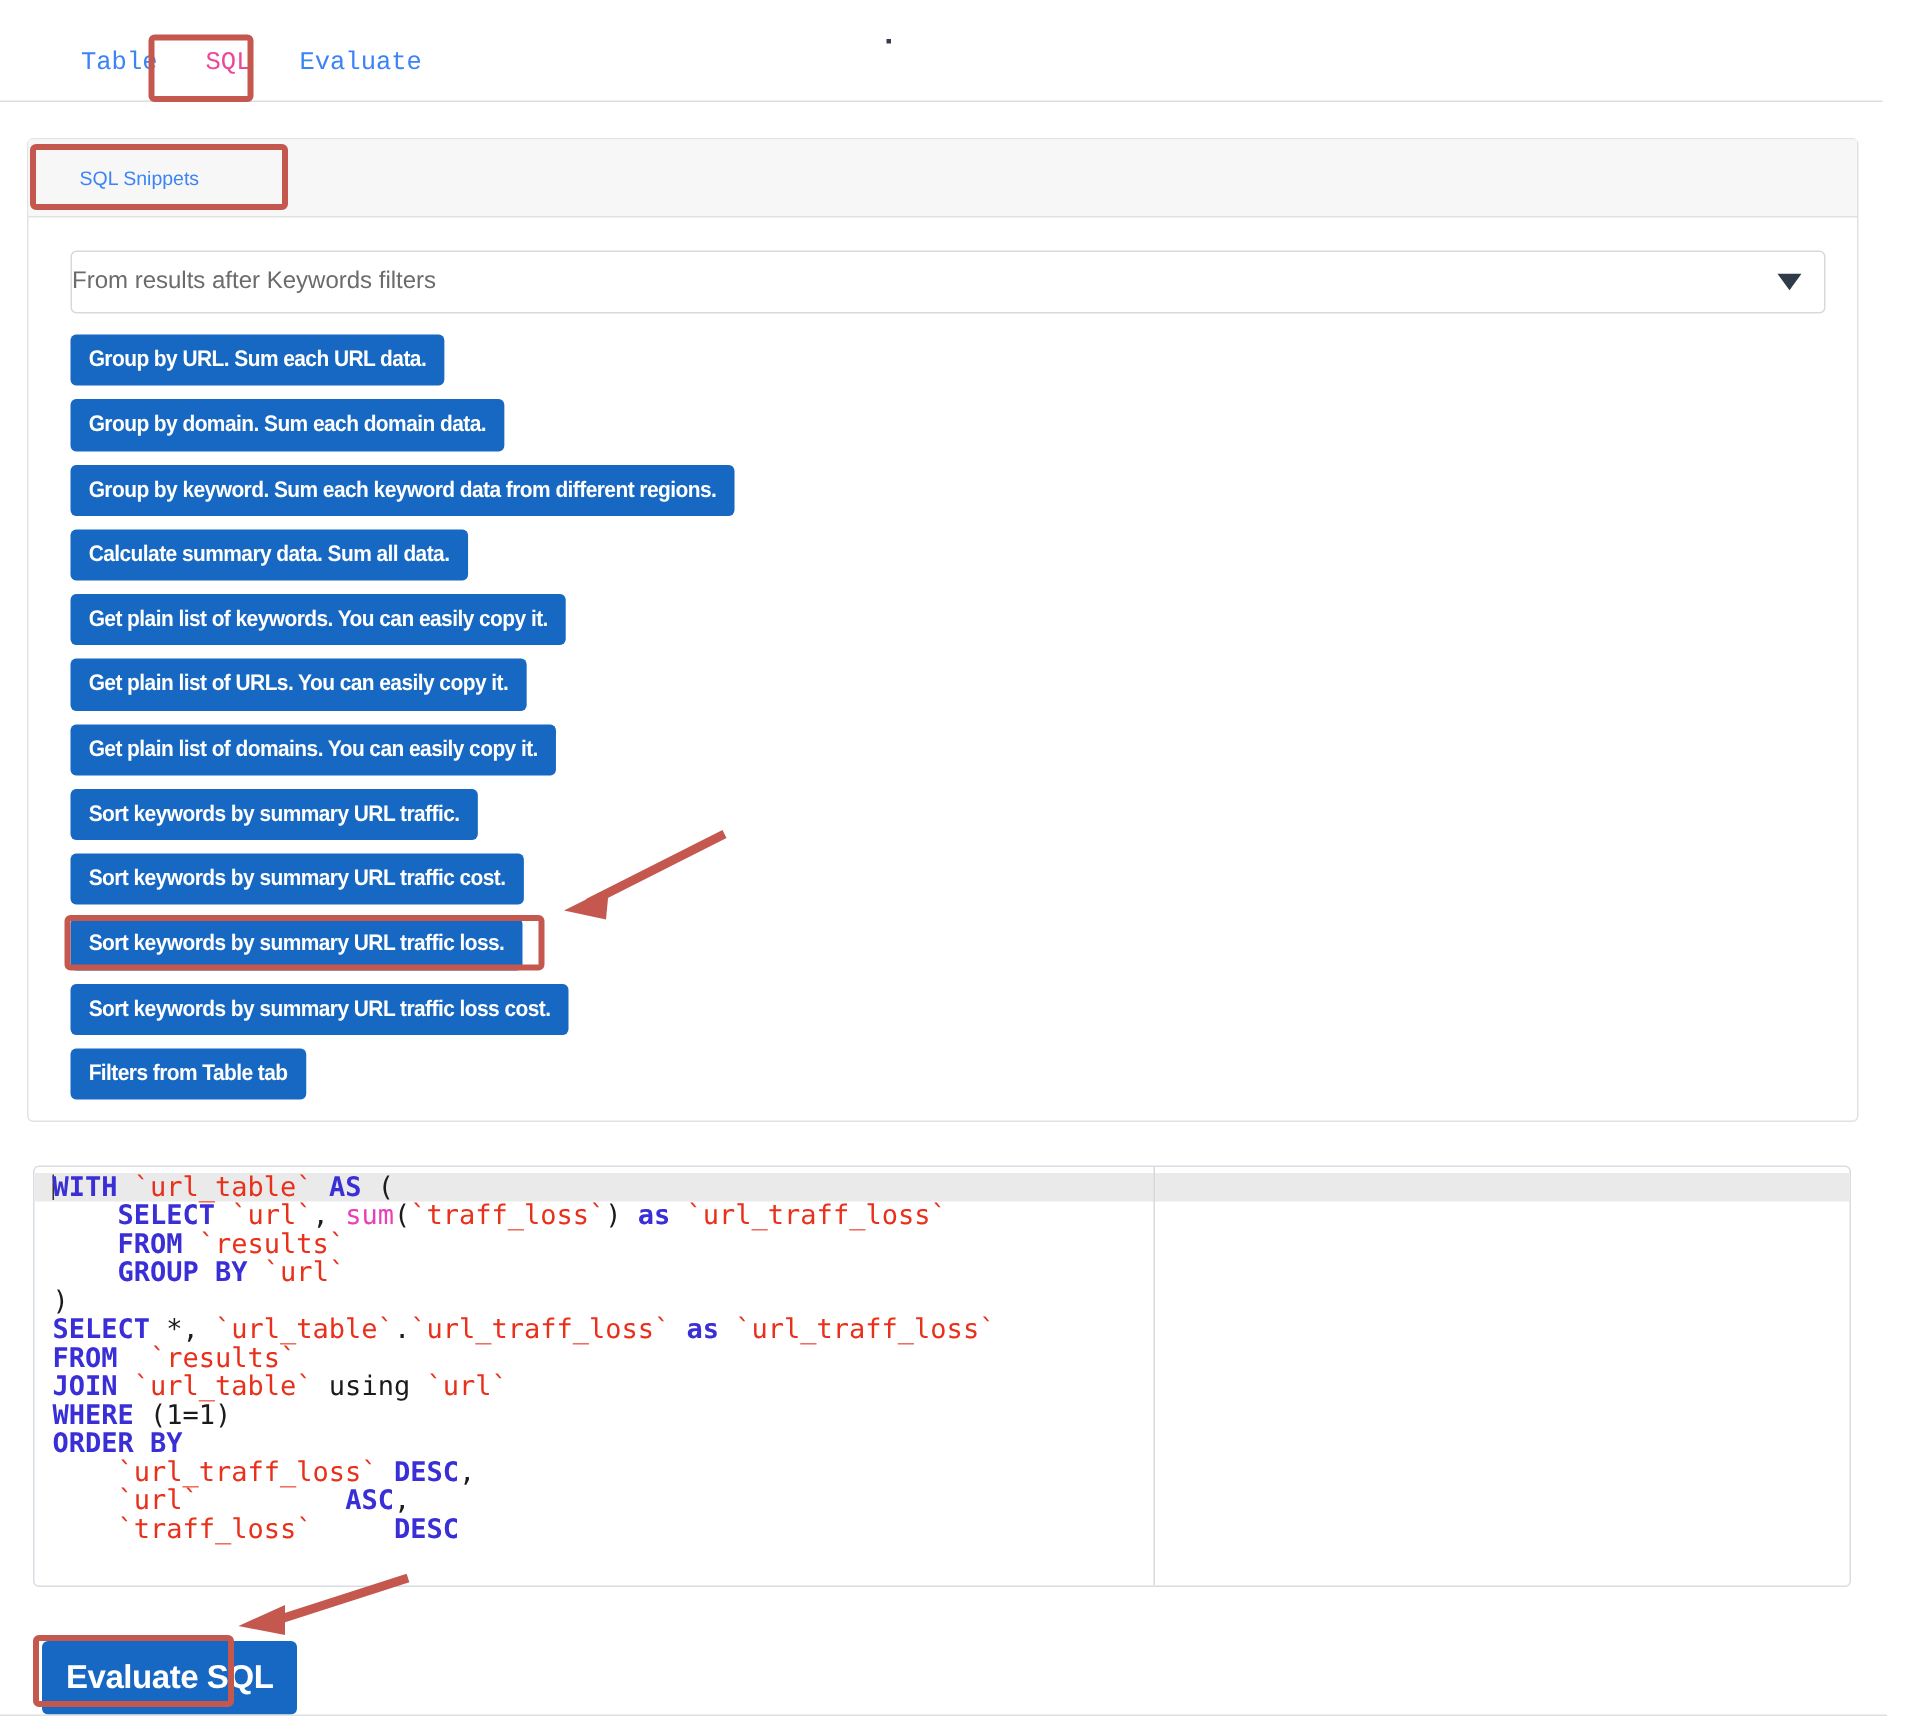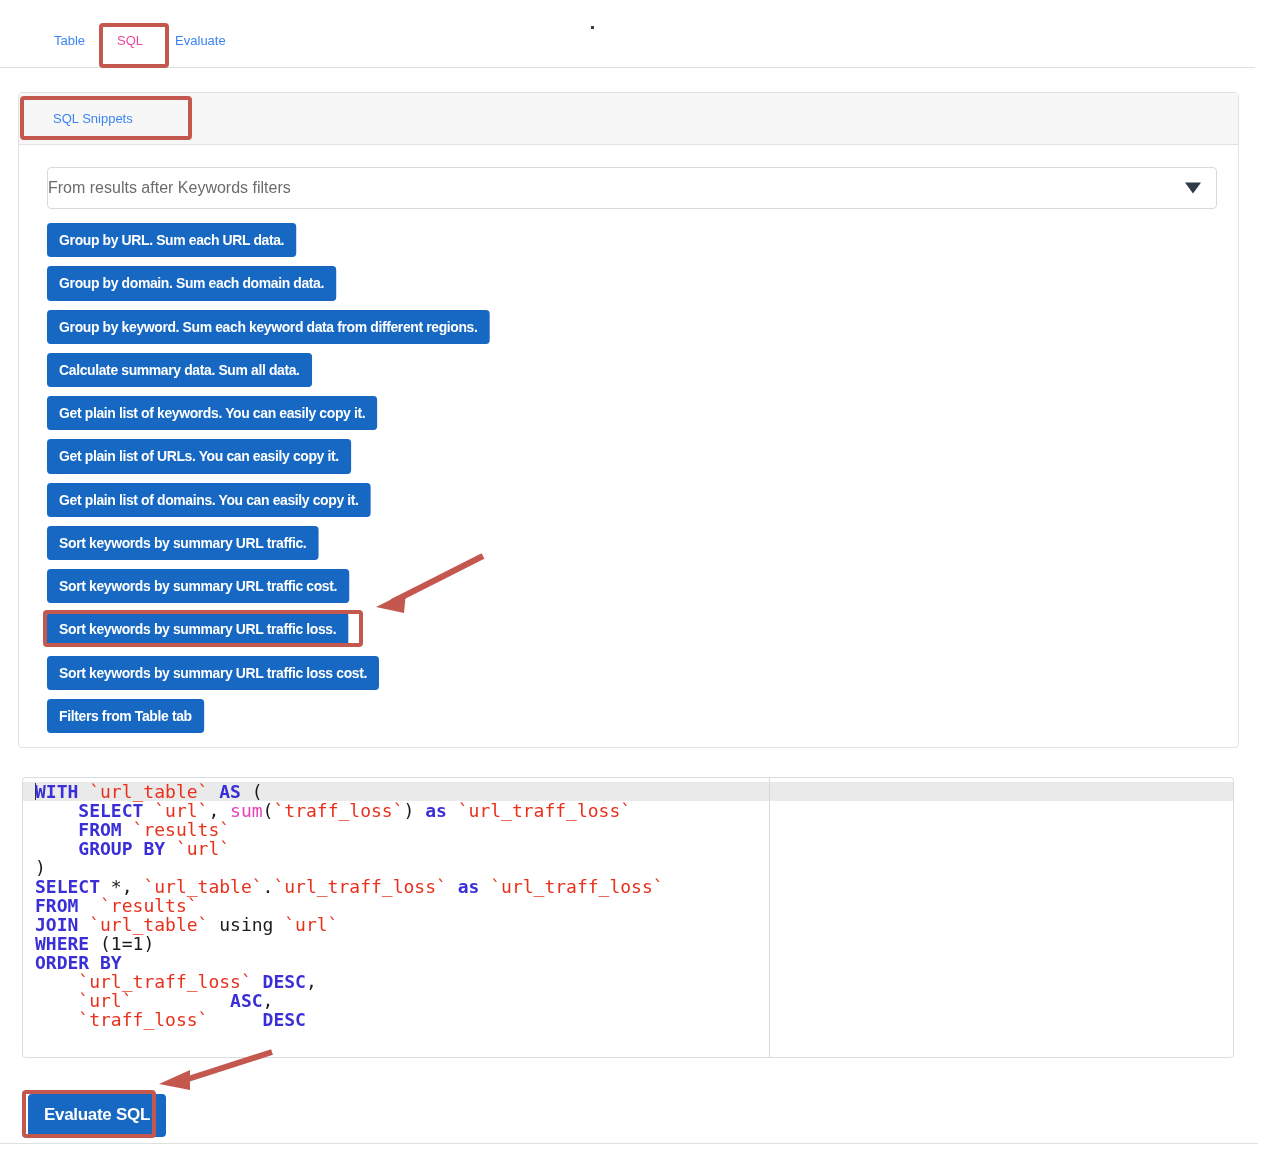--- a/index.html
+++ b/index.html
@@ -22,29 +22,29 @@
 
   
   .tabbar {
     position: absolute; left: 0; top: 22px;
     width: 1255px; height: 46px;
     border-bottom: 1px solid #dddddd;
     display: flex; align-items: flex-start;
     padding-left: 38px;
   }
   .tab {
-    font-size: 13px;
+    font-size: 17px;
     line-height: 1;
     padding: 12px 16px 14px 16px;
     color: #3c84f5;
     cursor: pointer;
     white-space: nowrap;
     background: transparent;
     border: none;
-    font-family: Liberation Sans, sans-serif;
+    font-family: Liberation Mono, monospace;
   }
   .tab.active { color: #ec4899; text-align: right; }
 
   
   .annot-box {
     position: absolute;
     border: 3px solid #c4584f;
     border-radius: 4px;
     pointer-events: none;
   }
@@ -170,21 +170,21 @@
   .n  { color: #1b1b1b; }                      
 
   
   .eval-btn {
     position: absolute; left: 28px; top: 1094px;
     background: #1668c2;
     color: #ffffff;
     border: none;
     border-radius: 4px;
     font-family: "Liberation Sans", sans-serif;
-    font-size: 17px;
+    font-size: 22px;
     font-weight: bold;
     letter-spacing: -0.3px;
     padding: 11px 16px 12px 16px;
     cursor: pointer;
     white-space: nowrap;
   }
 
   .bottom-rule {
     position: absolute; left: 0; top: 1143px;
     width: 1258px; height: 1px;

